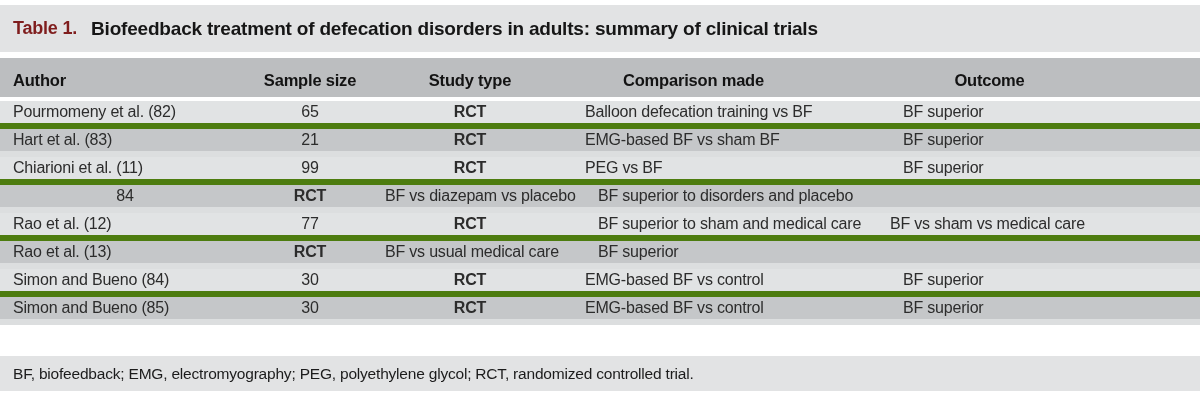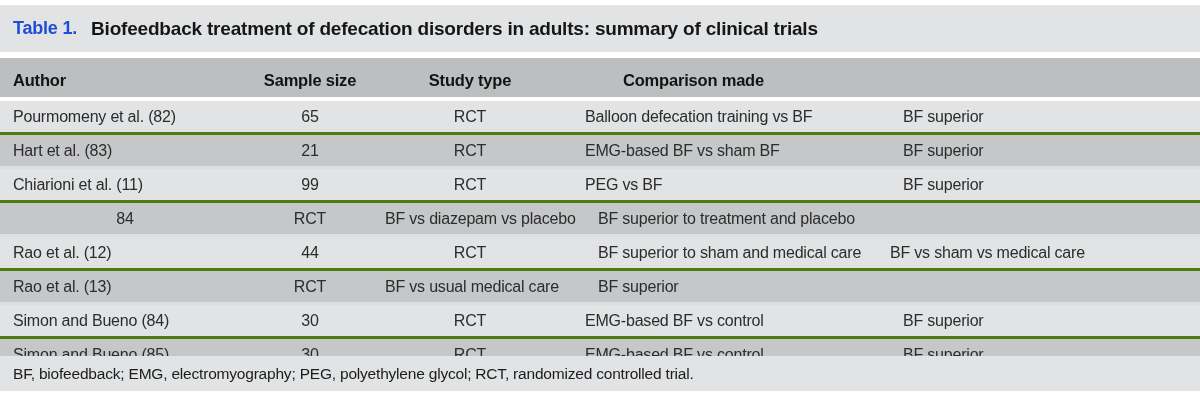--- a/index.html
+++ b/index.html
@@ -29,21 +29,21 @@
     position: absolute;
     top: 5px; left: 0;
     width: 1200px; height: 47px;
     background: #e2e3e4;
     display: flex;
     align-items: center;
     padding-left: 13px;
     box-sizing: border-box;
   }
   .table-label {
-    color: #1d4ed8;
+    color: #7f1d1d;
     font-weight: bold;
     font-size: 18px;
     letter-spacing: -0.2px;
     text-align: center;
   }
   .table-title {
     color: #161616;
     font-weight: bold;
     font-size: 19px;
     margin-left: 14px;
@@ -66,32 +66,32 @@
   .h-study   { justify-content: center; }
   .h-comp    { justify-content: center; padding-right: 58px; }
   .h-outcome { justify-content: center; padding-right: 96px; }
   
   .rows {
     position: absolute;
     top: 101px; left: 0;
     width: 1200px;
   }
   .row {
-    height: 34px;
+    height: 28px;
     box-sizing: border-box;
-    border-bottom: 3px solid #4d7c0f;
+    border-bottom: 6px solid #4d7c0f;
     font-size: 16px;
     color: #2c2c2c;
     letter-spacing: -0.2px;
   }
   .row.light { background: #e1e3e4; }
   .row.dark  { background: #c5c7c9; border-bottom-color: #dcdedf; }
   .c-author  { padding-left: 13px; }
   .c-sample  { justify-content: center; }
-  .c-study   { justify-content: center; }
+  .c-study   { justify-content: center; font-weight: bold; }
   .c-comp    { padding-left: 15px; }
   .c-outcome { padding-left: 28px; }
   
   .footnote-band {
     position: absolute;
     top: 356px; left: 0;
     width: 1200px; height: 35px;
     background: #e2e3e4;
     display: flex;
     align-items: center;
@@ -110,20 +110,21 @@
   <div class="title-band">
     <span class="table-label">Table 1.</span>
     <span class="table-title">Biofeedback treatment of defecation disorders in adults: summary of clinical trials</span>
   </div>
 
   <div class="header-row grid">
     <div class="cell h-author">Author</div>
     <div class="cell h-sample">Sample size</div>
     <div class="cell h-study">Study type</div>
     <div class="cell h-comp">Comparison made</div>
+    <div class="cell h-outcome">Outcome</div>
   </div>
 
   <div class="rows">
 
     <div class="row grid light">
       <div class="cell c-author">Pourmomeny et al. (82)</div>
       <div class="cell c-sample">65</div>
       <div class="cell c-study">RCT</div>
       <div class="cell c-comp">Balloon defecation training vs BF</div>
       <div class="cell c-outcome">BF superior</div>
@@ -142,26 +143,26 @@
       <div class="cell c-sample">99</div>
       <div class="cell c-study">RCT</div>
       <div class="cell c-comp">PEG vs BF</div>
       <div class="cell c-outcome">BF superior</div>
     </div>
 
     <div class="row grid dark">
       <div class="cell c-sample">84</div>
       <div class="cell c-study">RCT</div>
       <div class="cell c-comp">BF vs diazepam vs placebo</div>
-      <div class="cell c-outcome">BF superior to treatment and placebo</div>
+      <div class="cell c-outcome">BF superior to disorders and placebo</div>
     </div>
 
     <div class="row grid light">
       <div class="cell c-author">Rao et al. (12)</div>
-      <div class="cell c-sample">44</div>
+      <div class="cell c-sample">77</div>
       <div class="cell c-study">RCT</div>
       <div class="cell c-outcome">BF superior to sham and medical care</div>
       <div class="cell c-comp">BF vs sham vs medical care</div>
     </div>
 
     <div class="row grid dark">
       <div class="cell c-author">Rao et al. (13)</div>
       <div class="cell c-study">RCT</div>
       <div class="cell c-comp">BF vs usual medical care</div>
       <div class="cell c-outcome">BF superior</div>

